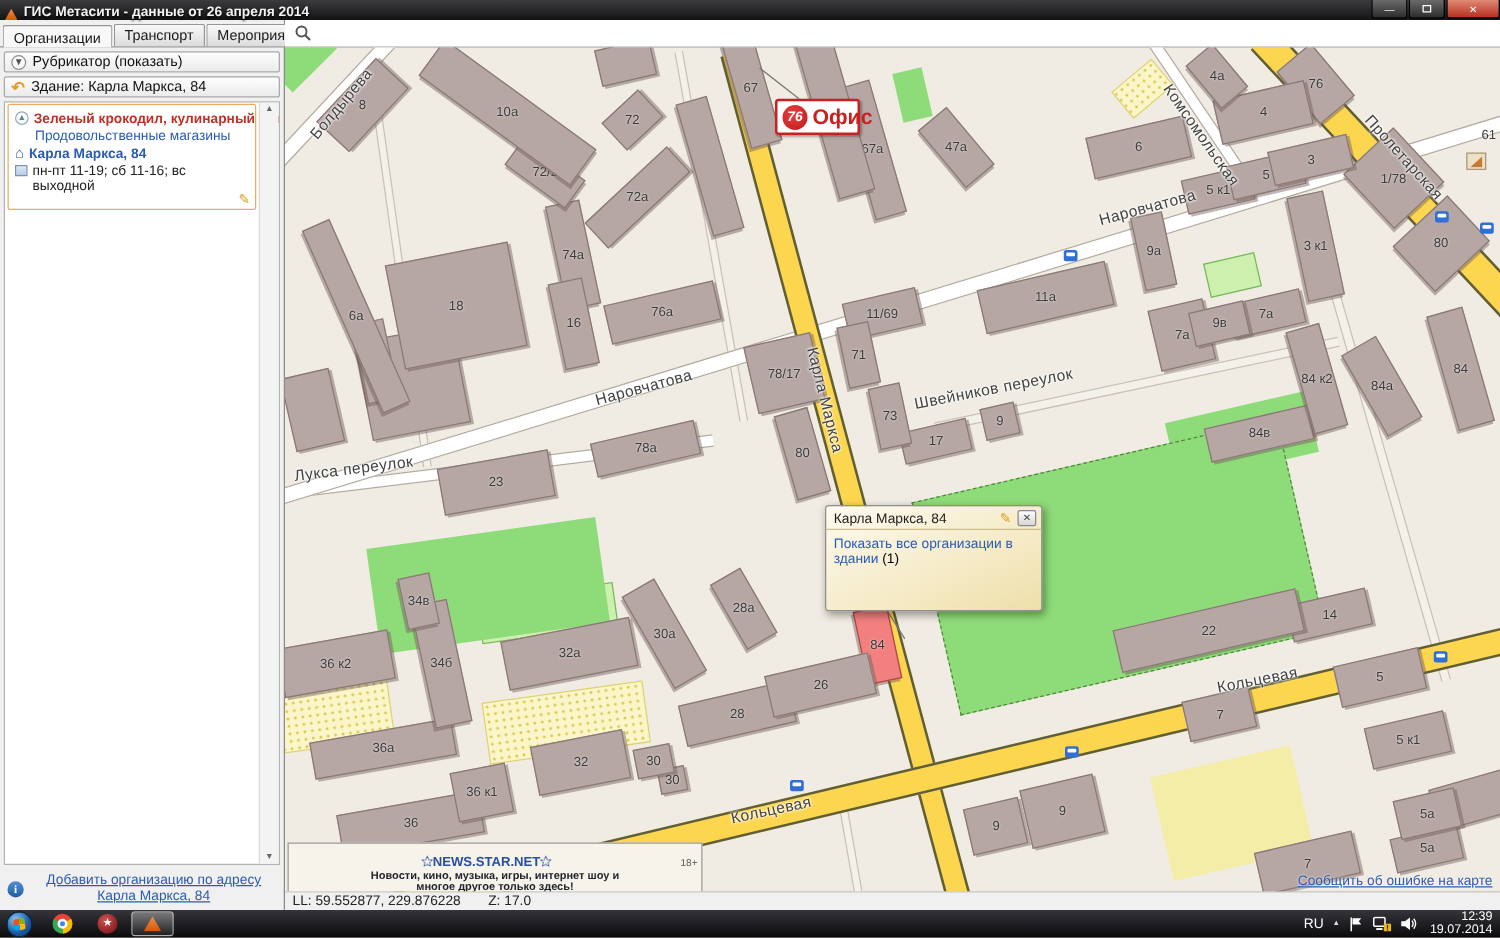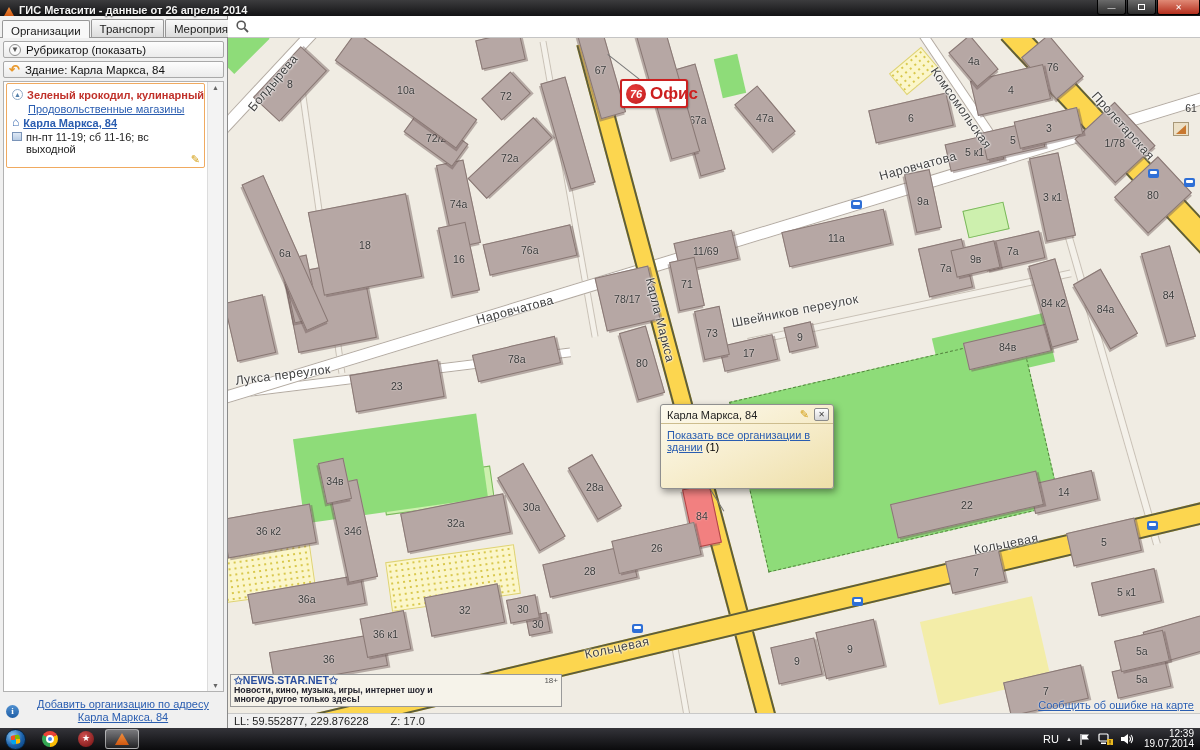--- a/index.html
+++ b/index.html
@@ -21,21 +21,21 @@
 .tab{font-size:11.5px;color:#1a1a1a;padding:3px 8px 2px;border:1px solid #979797;border-bottom:none;border-radius:2px 2px 0 0;background:linear-gradient(#f9f9f9,#dcdcdc);margin-right:1px;white-space:nowrap}
 .tab.active{background:#f8f8f8;position:relative;top:1px;z-index:2;padding-top:4px}
 .sbar{margin:3px 3px 0;height:17px;border:1px solid #a9a9a9;border-radius:2px;background:linear-gradient(#fdfdfd,#ebebeb);display:flex;align-items:center;gap:5px;padding:0 5px;font-size:11.5px;color:#111;white-space:nowrap}
 .circ{width:12px;height:12px;border:1px solid #8f8f8f;border-radius:50%;background:#fafafa;color:#555;font-size:8px;line-height:10px;text-align:center;flex:none}
 .undo-ic{color:#e8982c;font-size:13px;font-weight:bold;line-height:10px}
 .list-panel{flex:1;margin:3px 3px 2px;background:#fff;border:1px solid #b2b2b2;position:relative;overflow:hidden}
 .org-card{position:absolute;left:2px;top:1px;right:18px;border:1px solid #f0aa60;border-radius:2px;background:#fff;padding:3px 5px 12px;font-size:11px}
 .crow{display:flex;align-items:flex-start;gap:4px;margin-top:2px}
 .card-title{color:#c0312a;font-weight:bold;white-space:nowrap}
 .chev-up{width:11px;height:11px;border:1px solid #90aac6;border-radius:50%;color:#5580aa;font-size:7px;line-height:10px;text-align:center;flex:none}
-.blue-link{color:#2a5db0;text-decoration:underline;cursor:pointer}
+.blue-link{color:#2a5db0;cursor:pointer}
 .cat{margin-left:16px}
 .house-ic{color:#3a6ab0;font-weight:bold;font-size:12px;line-height:11px}
 .addr{font-weight:bold}
 .cal-ic{width:10px;height:9px;border:1px solid #7a94b8;background:linear-gradient(#dfe9f5,#b8cce4);flex:none;margin-top:1px}
 .hours{color:#222}
 .pencil{position:absolute;right:4px;bottom:1px;color:#d4a017;font-size:11px}
 .scrollcol{position:absolute;right:0;top:0;bottom:0;width:16px;background:#f3f3f3;border-left:1px solid #dcdcdc;display:flex;flex-direction:column;justify-content:space-between;align-items:center;padding:2px 0;font-size:7px;color:#666}
 .add-org{min-height:34px;display:flex;align-items:center;gap:6px;padding:2px 6px;font-size:11px}
 .info-ic{width:13px;height:13px;border-radius:50%;background:linear-gradient(#5090d0,#1f5ea6);color:#fff;font-size:9px;font-weight:bold;text-align:center;line-height:13px;flex:none;font-family:"Liberation Serif",serif}
 .add-org a{flex:1;text-align:center;color:#2a5db0;text-decoration:underline;line-height:13px}
@@ -69,21 +69,21 @@
 .pin{position:absolute;left:462px;top:430px;width:14px;height:14px;background:radial-gradient(circle at 40% 35%,#ffb050,#e04818 70%);border:1px solid #8a2810;border-radius:50% 50% 50% 0;transform:rotate(45deg);z-index:9}
 .badge76{position:absolute;left:392px;top:41px;width:68px;height:29px;background:#fff;border:2px solid #cc2020;border-radius:3px;display:flex;align-items:center;gap:4px;padding:0 4px;z-index:9;box-shadow:1px 1px 2px rgba(0,0,0,.3)}
 .b76{width:20px;height:20px;border-radius:50%;background:radial-gradient(circle at 40% 35%,#e84040,#c01818);color:#fff;font-size:11px;font-weight:bold;font-style:italic;text-align:center;line-height:20px;flex:none}
 .b76label{color:#cc2020;font-size:17px;font-weight:bold}
 .popup{position:absolute;left:432px;top:366px;width:174px;height:85px;background:linear-gradient(155deg,#fdfaef 0%,#f6ecca 55%,#eedfa9 100%);border:1px solid #8f8f8f;border-radius:3px;box-shadow:2px 3px 7px rgba(0,0,0,.4);z-index:11;font-size:11px}
 .popup-head{display:flex;align-items:center;padding:3px 4px 2px 6px;border-bottom:1px solid #cdbd8e}
 .popup-title{flex:1;color:#222}
 .popup-pencil{color:#d4a017;font-size:11px;margin-right:5px}
 .popup-close{width:15px;height:13px;border:1px solid #8a8a8a;border-radius:2px;background:linear-gradient(#fefefe,#d6d6d6);font-size:8px;color:#444;text-align:center;line-height:11px}
 .popup-body{padding:5px 6px}
-.adbox{position:absolute;left:2px;top:636px;width:332px;background:#f6f3ea;border:1px solid #9a9a9a;z-index:10;padding:1px 3px;text-align:left;line-height:9.5px}
+.adbox{position:absolute;left:2px;top:636px;width:332px;background:#f6f3ea;border:1px solid #9a9a9a;z-index:10;padding:11px 3px;text-align:center;line-height:9.5px}
 .ad-top{display:flex;align-items:center}
 .ad-site{flex:1;color:#2a4f9e;font-weight:bold;font-size:10.5px}
 .ad-age{color:#555;font-size:8px}
 .ad-line{color:#23232d;font-size:8.8px;font-weight:bold}
 .errlink{position:absolute;right:6px;top:661px;font-size:11px;color:#2a5db0;text-decoration:underline;z-index:12;text-shadow:0 0 2px #fff}
 .statusbar{height:15px;background:#f0f0f0;border-top:1px solid #c8c8c8;display:flex;align-items:center;gap:22px;padding:0 6px;font-size:11px;color:#222}
 
 .taskbar{height:22px;background:linear-gradient(#34343a,#0b0b0d);display:flex;align-items:center;padding:0 2px;position:relative}
 .orb{width:21px;height:21px;border-radius:50%;background:radial-gradient(circle at 35% 30%,#8cc8f4,#1a5fa8 55%,#083a6e);margin:0 6px 0 3px;display:flex;align-items:center;justify-content:center;border:1px solid #06233f}
 .orbflag{width:9px;height:9px;border-radius:2px;background:conic-gradient(#7fba00 0 25%,#ffb900 0 50%,#00a4ef 0 75%,#f25022 0 100%);transform:rotate(-8deg)}

